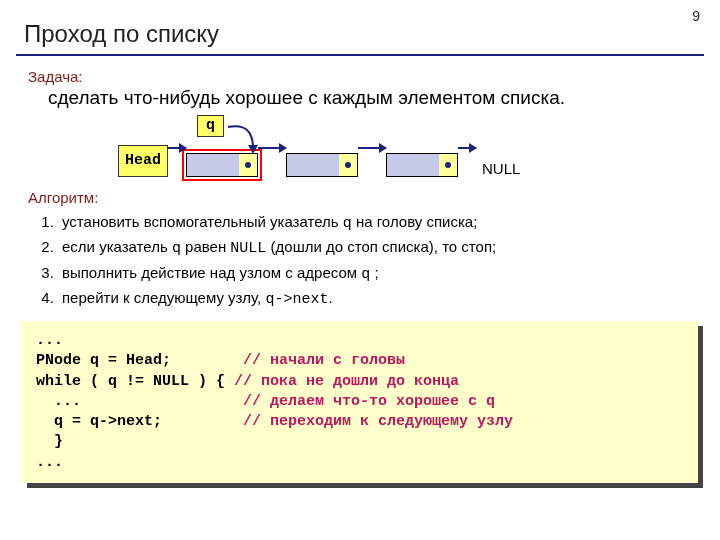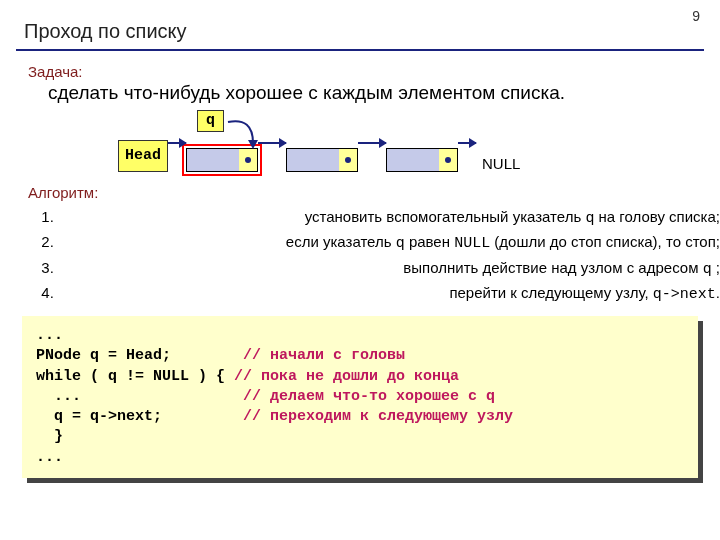--- a/index.html
+++ b/index.html
@@ -12,21 +12,21 @@
     color: #000;
   }
   .page-number {
     position: absolute;
     top: 8px;
     right: 20px;
     font-size: 14px;
     color: #333;
   }
   .title {
-    font-size: 20px;
+    font-size: 24px;
     margin: 20px 0 6px 24px;
     color: #222;
   }
   .title-rule {
     border: none;
     border-top: 2px solid #1a237e;
     margin: 0 16px 12px 16px;
   }
   .section-label {
     color: #7f1d1d;
@@ -124,21 +124,20 @@
     position: absolute;
     left: 105px;
     top: 3px;
     z-index: 2;
   }
   ol.steps {
     font-size: 15px;
     margin: 4px 0 10px 34px;
     padding-left: 24px;
     line-height: 1.55;
-    text-align: right;
   }
   ol.steps li { padding-left: 4px; }
   code.inline, .mono {
     font-family: "Courier New", monospace;
     font-size: 15px;
   }
   .code-block-shadow {
     margin: 8px 22px 0 22px;
     position: relative;
   }

